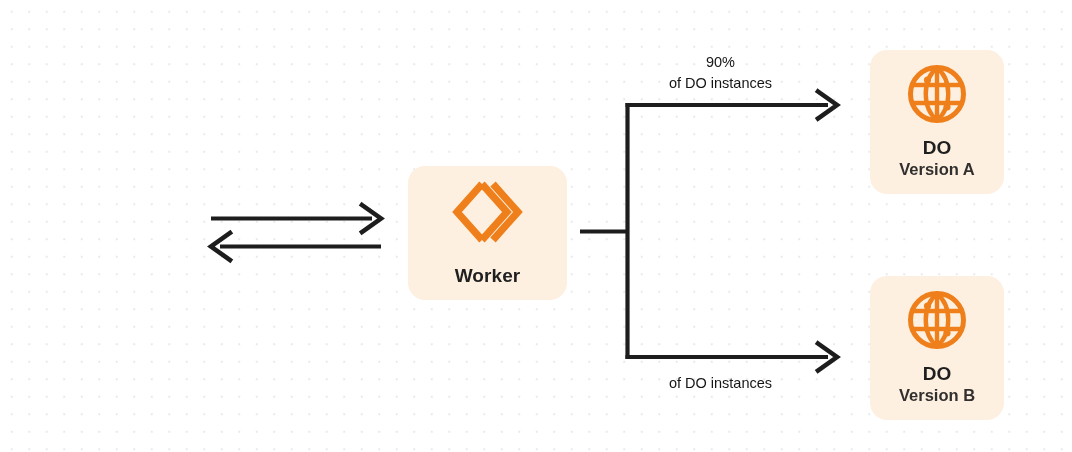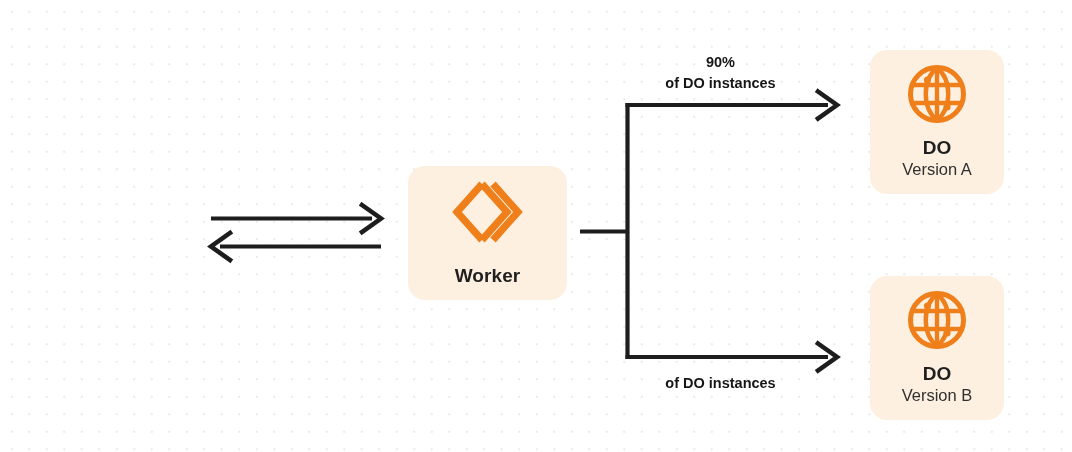--- a/index.html
+++ b/index.html
@@ -57,21 +57,21 @@
 
   .node-title {
     font-size: 19px;
     font-weight: bold;
     color: #1f1f1f;
     letter-spacing: .1px;
     line-height: 1.15;
   }
   .node-subtitle {
     font-size: 16.5px;
-    font-weight: normal;
+    font-weight: bold;
     color: #31302f;
     line-height: 1.3;
     margin-top: 0;
   }
   .node-icon {
     display: block;
     line-height: 0;
   }
   .worker-icon-wrap { margin-bottom: 20px; }
   .do-icon-wrap { margin-bottom: 12px; }
@@ -83,21 +83,21 @@
     width: 1072px; height: 452px;
     overflow: visible;
     pointer-events: none;
   }
 
   
   .edge-label {
     position: absolute;
     text-align: center;
     font-size: 14.5px;
-    font-weight: bold;
+    font-weight: normal;
     color: #161616;
     line-height: 1.45;
     white-space: nowrap;
   }
   .label-top    { left: 608px; top: 52px;  width: 225px; }
   .label-bottom { left: 608px; top: 373px; width: 225px; }
   .edge-label .pct  { display: block; }
   .edge-label .desc { display: block; }
 </style>
 </head>

